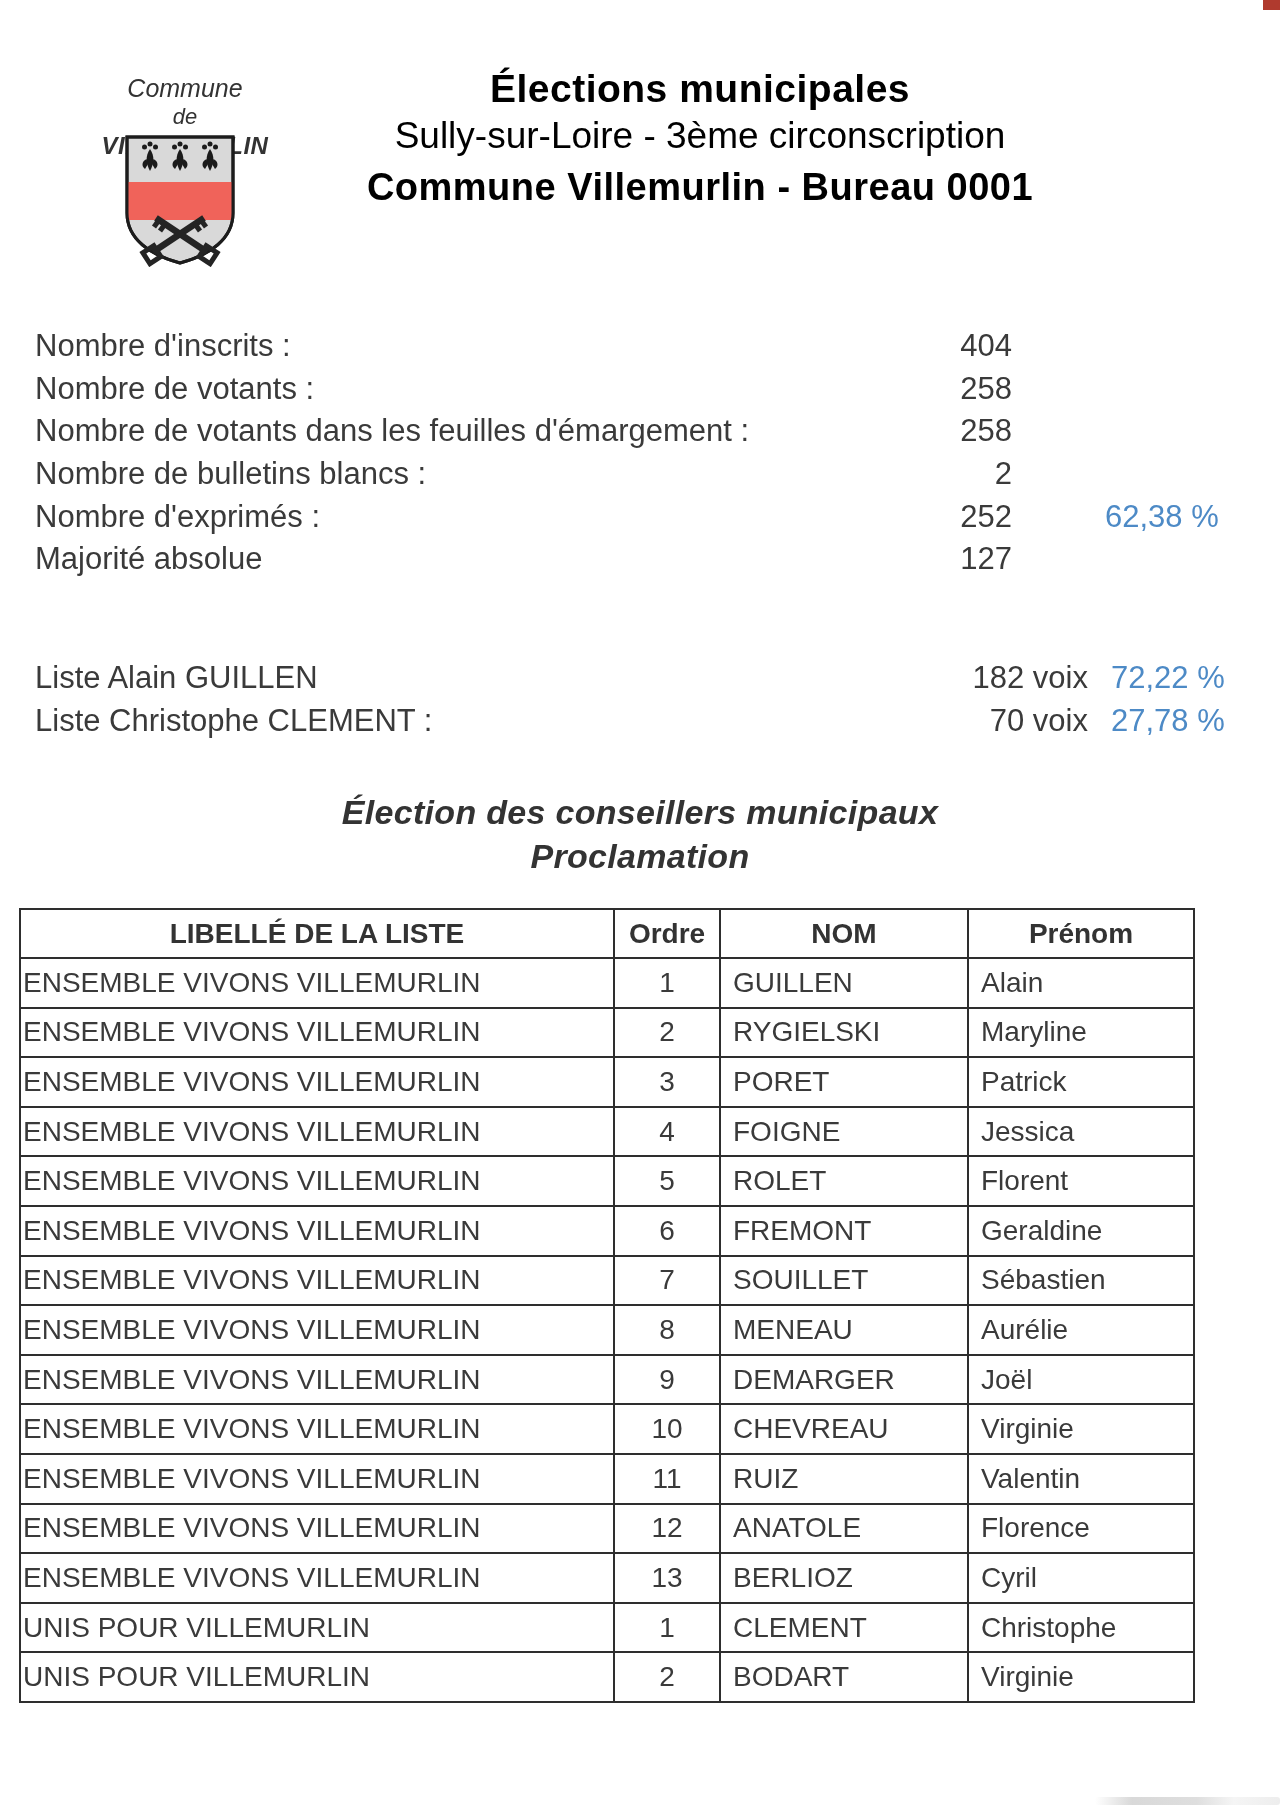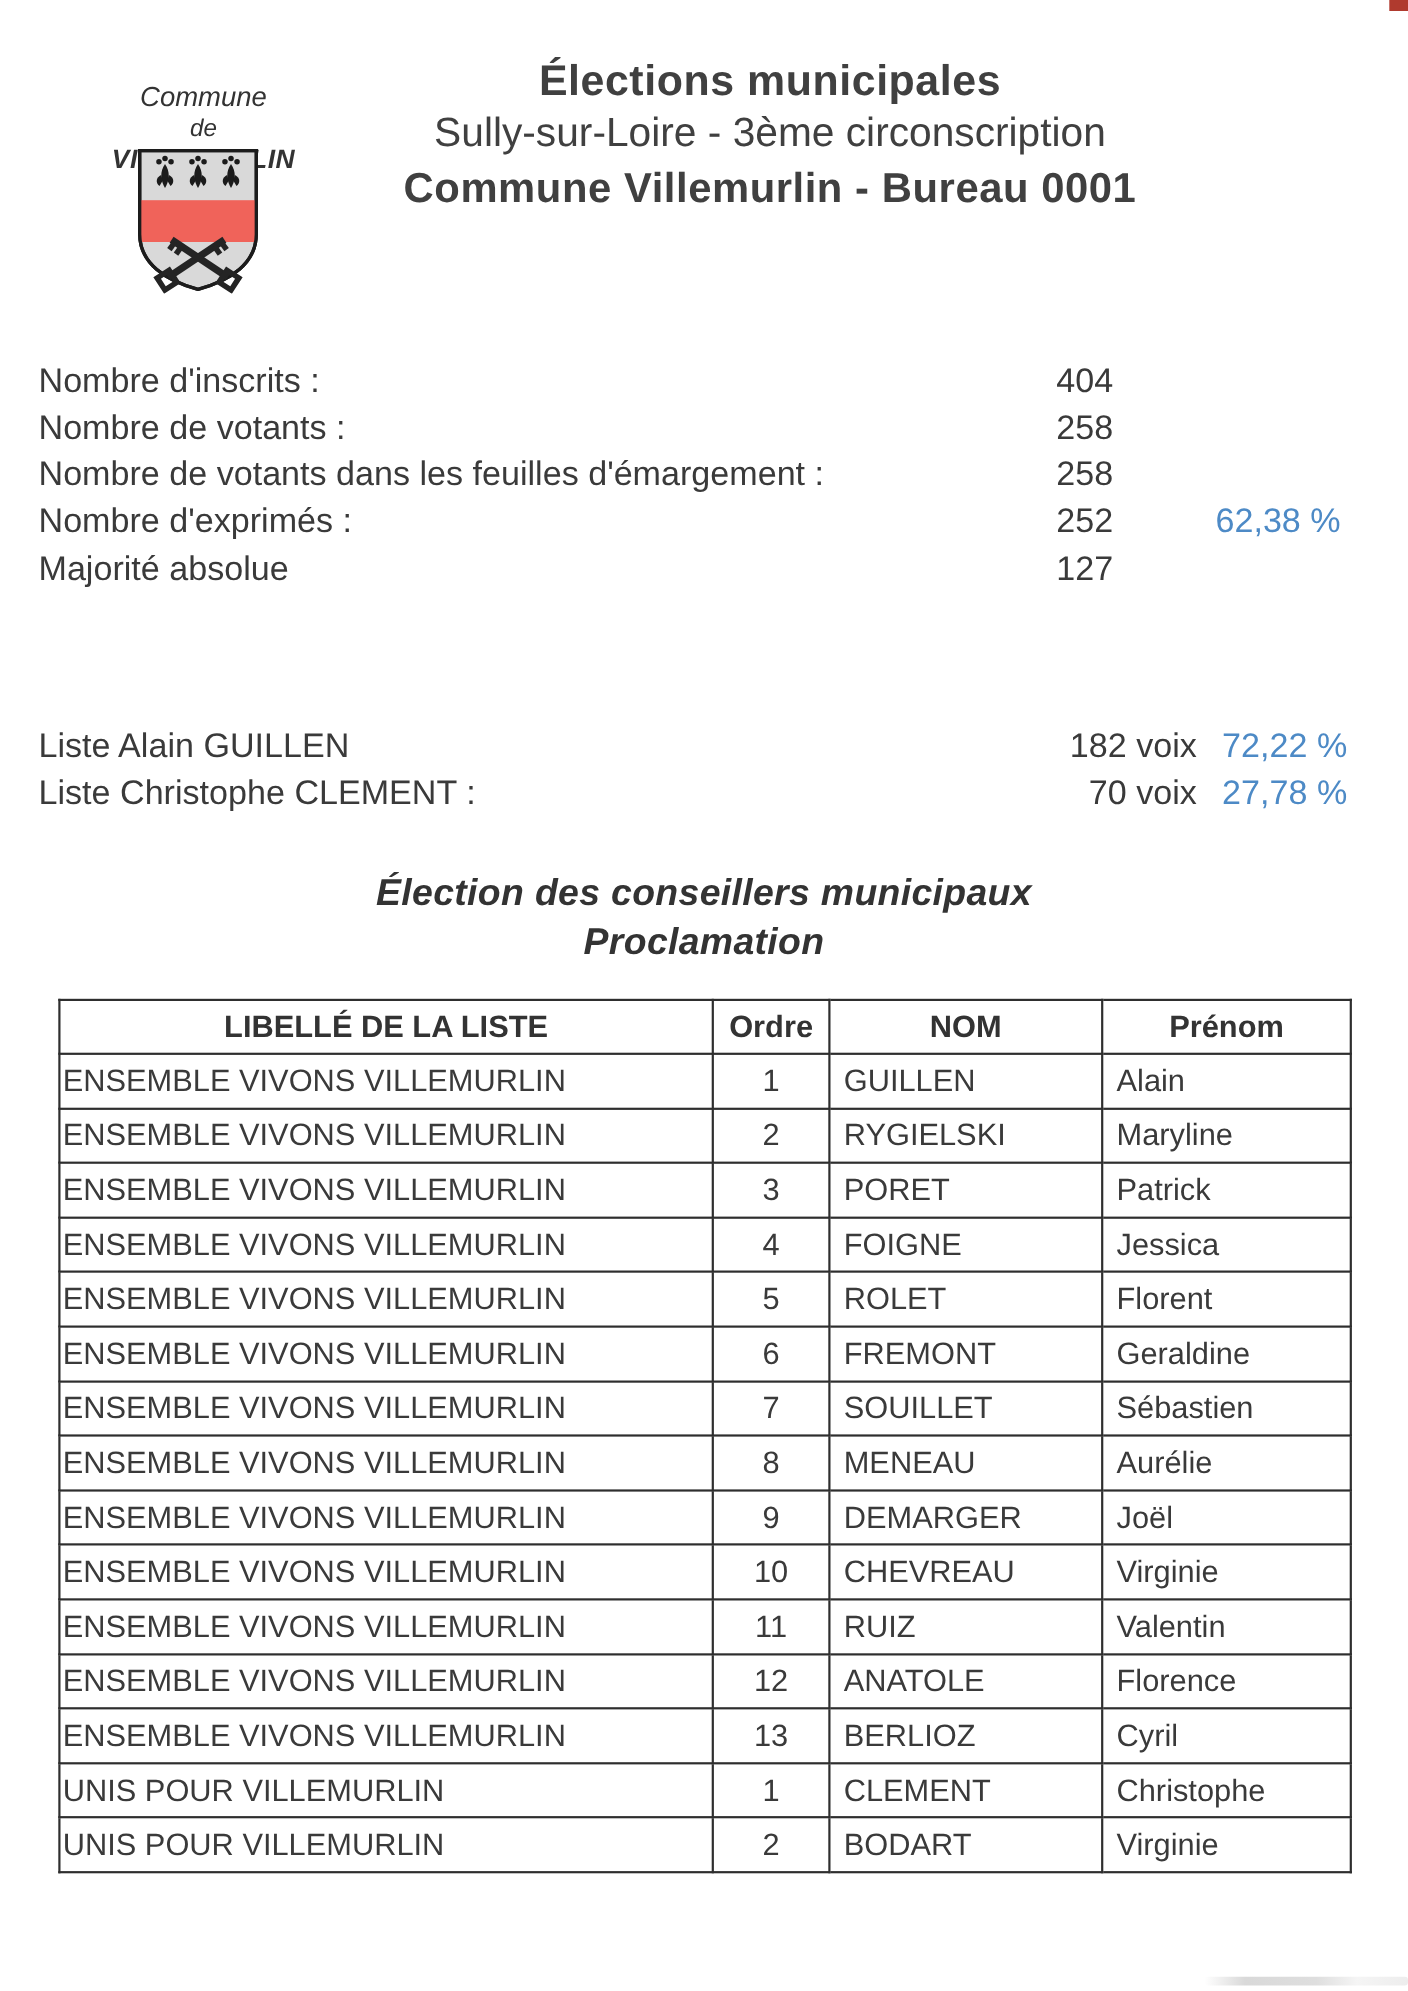--- a/index.html
+++ b/index.html
@@ -9,21 +9,21 @@
   }
 
   
   .commune-block { position:absolute; left:75px; top:28px; width:220px; text-align:center; color:#333; }
   .commune-line1 { font-style:italic; font-size:25px; line-height:30px;margin-top:45px; }
   .commune-line2 { font-style:italic; font-size:22px; line-height:28px; }
   .commune-line3 { font-style:italic; font-weight:bold; font-size:24px; line-height:30px; letter-spacing:0.5px; }
   .coat { position:absolute; left:122px; top:133px; }
 
   
-  .titles { position:absolute; left:310px; top:51px; width:780px; text-align:center; color:#404040; }
+  .titles { position:absolute; left:310px; top:66px; width:780px; text-align:center; color:#000000; }
   .title-main   { font-size:39px; font-weight:bold; line-height:45px; letter-spacing:0.5px; }
   .title-sub    { font-size:37px; line-height:49px; }
   .title-bureau { font-size:38px; font-weight:bold; line-height:50px; margin-top:2px; letter-spacing:0.5px; }
 
   
   .stats-section { position:absolute; left:35px; top:325px; width:1215px; }
   .stat-row { position:relative; height:42.6px; }
   .stat-label { position:absolute; left:0; top:50%; transform:translateY(-50%); font-size:31px; white-space:nowrap; }
   .stat-value { position:absolute; left:842px; width:135px; top:50%; transform:translateY(-50%); font-size:31px; text-align:right; }
   .stat-percent { position:absolute; left:1070px; width:145px; top:50%; transform:translateY(-50%); font-size:31px; color:var(--accent-blue,#4d8ac6); }
@@ -33,21 +33,21 @@
   .list-row { position:relative; height:42.6px; }
   .list-label { position:absolute; left:0; top:50%; transform:translateY(-50%); font-size:31px; white-space:nowrap; }
   .list-votes { position:absolute; left:853px; width:200px; top:50%; transform:translateY(-50%); font-size:31px; text-align:right; }
   .list-percent { position:absolute; left:1076px; width:140px; top:50%; transform:translateY(-50%); font-size:31px; color:var(--accent-blue,#4d8ac6); }
 
   
   .section-heading { position:absolute; left:20px; top:790px; width:1240px; text-align:center; color:#333; }
   .section-line { font-size:34px; font-weight:bold; line-height:44px; letter-spacing:0.3px;font-style:italic; }
 
   
-  .results-table { position:absolute; left:53px; top:908px; border-collapse:collapse; table-layout:fixed; }
+  .results-table { position:absolute; left:19px; top:908px; border-collapse:collapse; table-layout:fixed; }
   .results-table th, .results-table td { border:2px solid #2e2e2e; overflow:hidden; white-space:nowrap; }
   .results-table th { height:45px; font-size:28px; font-weight:bold; text-align:center; color:#333; }
   .results-table td { height:47.6px; font-size:28px; vertical-align:middle; color:#3a3a3a; padding:0 0 0 12px; }
   td.cell-liste { padding-left:2px; }
   td.cell-ordre { text-align:center; padding:0; }
 
   
   .artifact-bottom { position:absolute; left:1095px; top:1797px; width:185px; height:8px; border-radius:3px;
     background:linear-gradient(90deg, rgba(220,220,220,0.0), rgba(210,210,210,0.85) 20%, rgba(214,214,214,0.8) 55%, rgba(230,230,230,0.4) 75%, rgba(235,235,235,0.9)); }
   .artifact-corner { position:absolute; right:0; top:0; width:17px; height:10px; background:#b03a2e; }
@@ -128,20 +128,25 @@
         <span class="stat-label">Nombre de votants :</span>
         <span class="stat-value">258</span>
         <span class="stat-percent"></span>
       </div>
       <div class="stat-row">
         <span class="stat-label">Nombre de votants dans les feuilles d'émargement :</span>
         <span class="stat-value">258</span>
         <span class="stat-percent"></span>
       </div>
       <div class="stat-row">
+        <span class="stat-label">Nombre de bulletins blancs :</span>
+        <span class="stat-value">2</span>
+        <span class="stat-percent"></span>
+      </div>
+      <div class="stat-row">
         <span class="stat-label">Nombre d'exprimés :</span>
         <span class="stat-value">252</span>
         <span class="stat-percent">62,38 %</span>
       </div>
       <div class="stat-row">
         <span class="stat-label">Majorité absolue</span>
         <span class="stat-value">127</span>
         <span class="stat-percent"></span>
       </div>
     </div>

